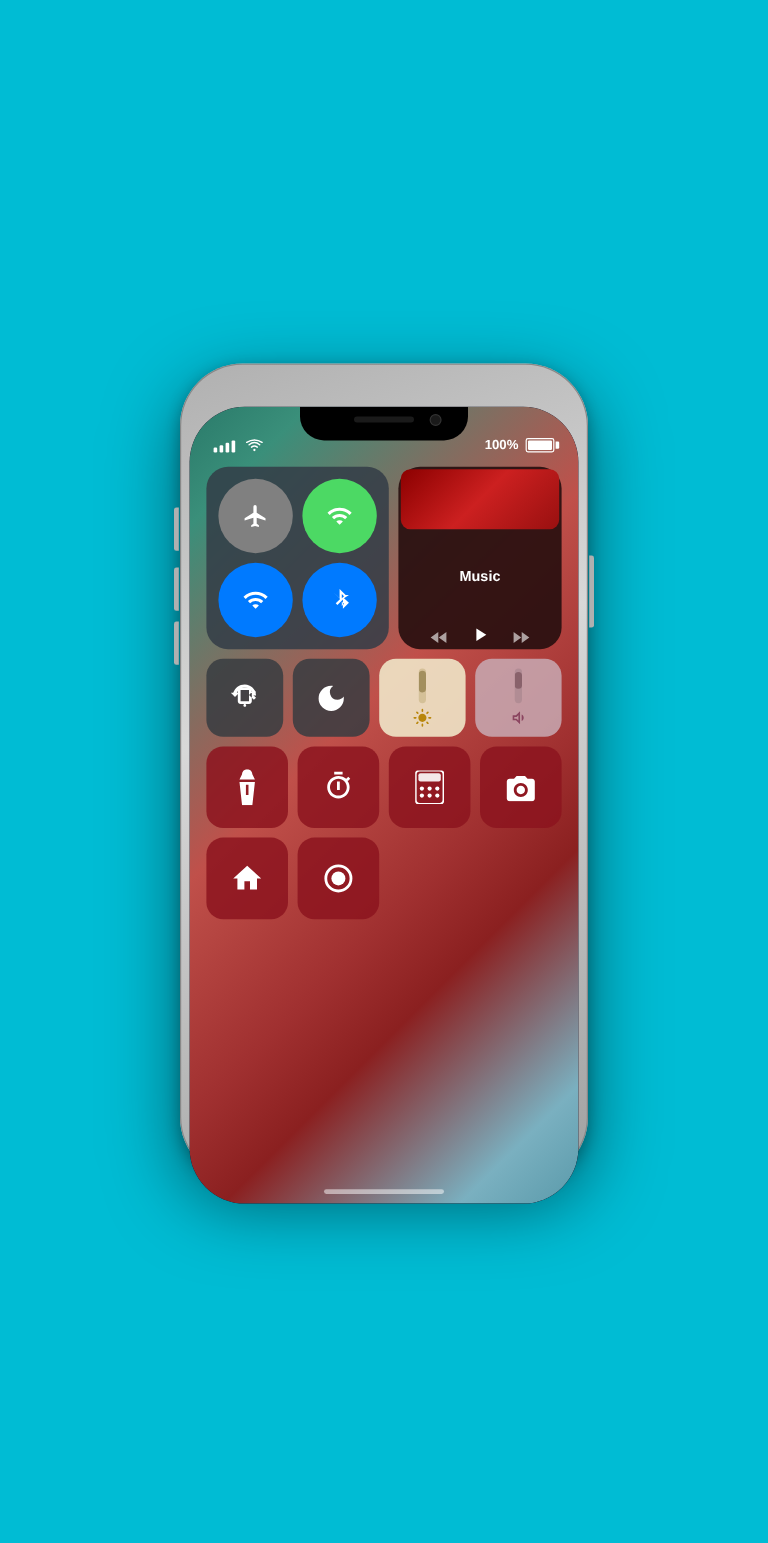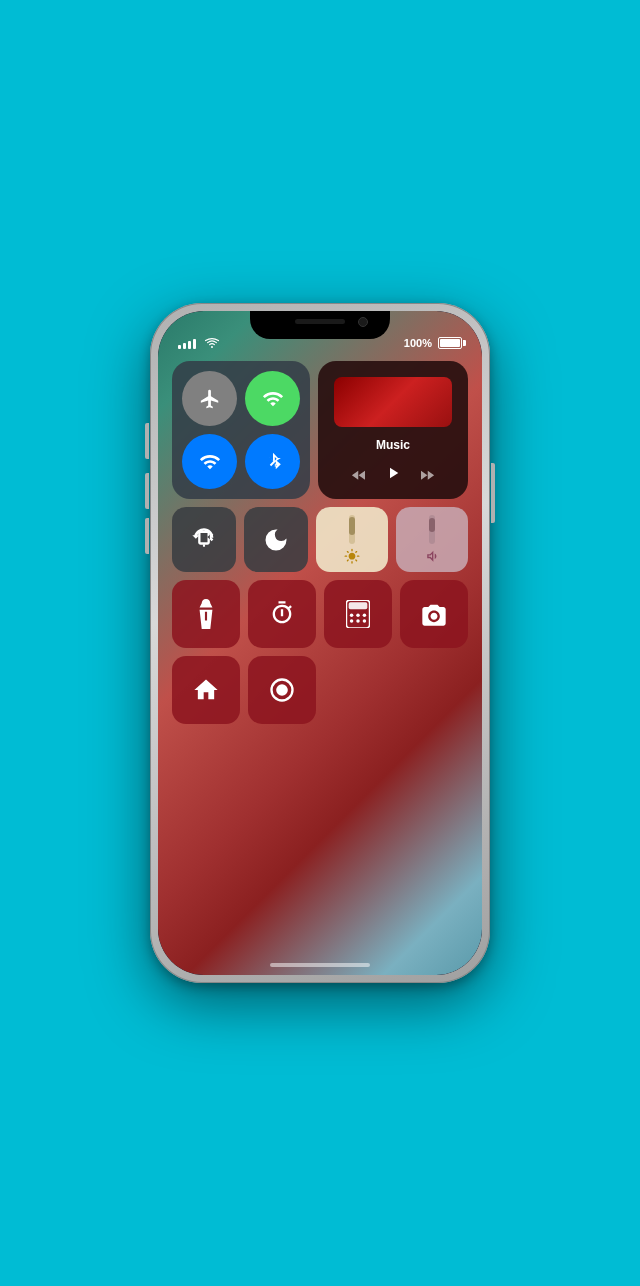--- a/index.html
+++ b/index.html
@@ -50,20 +50,21 @@
       border-radius: 0 2px 2px 0;
     }
 
     .phone-inner {
       width: 100%;
       height: 100%;
       background: #1a1a2e;
       border-radius: 46px;
       overflow: hidden;
       position: relative;
+      margin-top: 28px;
     }
 
     
     .screen {
       width: 100%;
       height: 100%;
       background: linear-gradient(135deg, #2a7a6a 0%, #3a8f7a 10%, #c0504a 40%, #a03030 60%, #8b2020 70%, #7ab0c0 90%, #5a9aaa 100%);
       position: relative;
       overflow: hidden;
       border-radius: 46px;
@@ -261,21 +262,21 @@
                 </svg>
               </div>
 
               <div style="background:#007aff; border-radius:50%; display:flex; align-items:center; justify-content:center; aspect-ratio:1;">
                 <svg width="18" height="22" viewBox="0 0 18 24" fill="white">
                   <path d="M14.5 7.5L9 2v8.5l-5-5L5.5 7l4 4-4 4 1.5 1.5 5-5V20l5.5-5.5-4.5-4 4.5-3zM11 6.5l2 2-2 2V6.5zm0 7l2 2-2 2v-4z"></path>
                 </svg>
               </div>
             </div>
 
-            <div style="flex:1; background:rgba(40,15,15,0.92); border-radius:18px; padding:16px; display:flex; flex-direction:column; justify-content:space-between; min-height:120px;">
+            <div style="flex:1; background:rgba(40,15,15,0.92); border-radius:18px; padding:2px; display:flex; flex-direction:column; justify-content:space-between; min-height:120px;">
 
               <div style="width:100%; height:50px; background:linear-gradient(135deg,#8b0000,#cc2020,#991010); border-radius:8px; margin-bottom:4px;"></div>
               <div style="color:white; font-size:12px; font-weight:700; text-align:center;">Music</div>
               <div style="display:flex; align-items:center; justify-content:center; gap:16px; margin-top:4px;">
 
                 <svg width="18" height="14" viewBox="0 0 24 18" fill="rgba(255,255,255,0.6)">
                   <path d="M11 18V6l-8.5 6L11 18zm.5-6l8.5 6V6l-8.5 6z"></path>
                 </svg>
 
                 <svg width="18" height="20" viewBox="0 0 24 24" fill="white">

